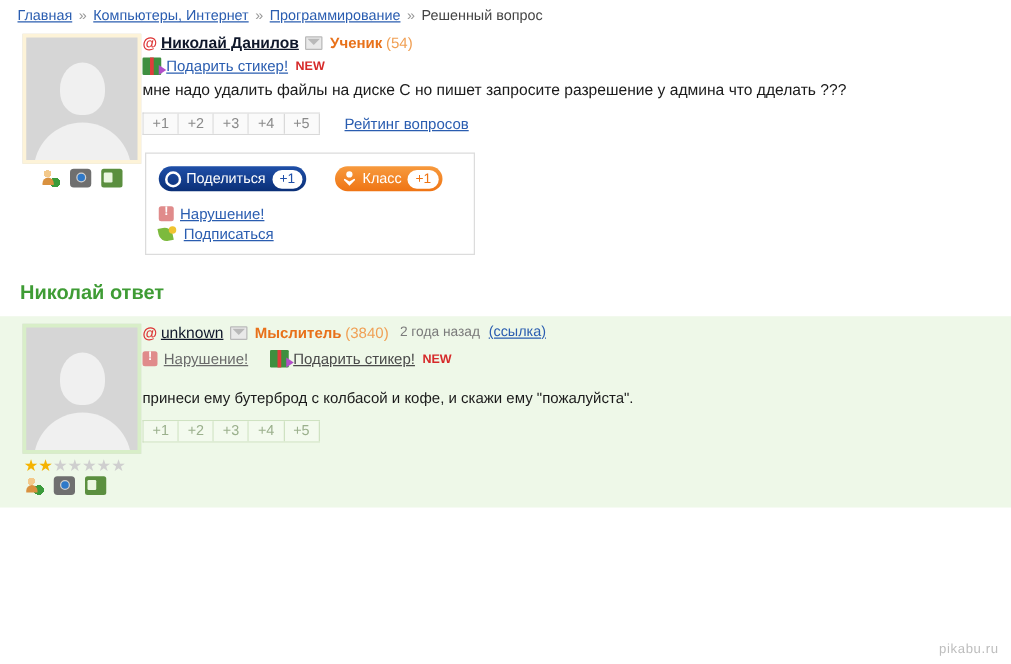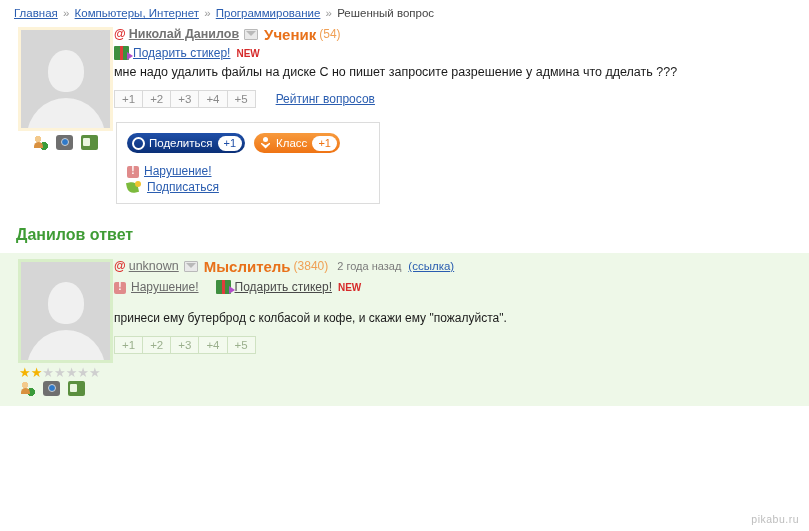--- a/index.html
+++ b/index.html
@@ -85,31 +85,31 @@
   .mini.video-icon:after{
     content:"";position:absolute;left:2px;top:3px;width:7px;height:8px;background:#eaf6e0;border-radius:1px;
   }
 
   
   .content{flex:1;padding-right:14px;}
 
   .authorline{display:flex;align-items:center;white-space:nowrap;line-height:15px;}
   .at-icon{color:#d33; font-weight:bold;font-size:12px;margin-right:3px;}
   .ablock .at-icon{color:#d33;}
-  .authorname{color:#737373;font-weight:bold;font-size:12.5px;}
+  .authorname{color:#0f172a;font-weight:bold;font-size:12.5px;}
   .ablock .authorname{font-weight:normal;}
   .envelope-icon{
     display:inline-block;width:14px;height:11px;margin:0 6px 0 5px;
     background:#e9e9e9;border:1px solid #b9b9b9;box-sizing:border-box;position:relative;border-radius:1px;
   }
   .envelope-icon:after{
     content:"";position:absolute;left:1px;top:1px;width:0;height:0;
     border-left:5px solid transparent;border-right:5px solid transparent;border-top:5px solid #b9b9b9;
   }
-  .rank{color:#e8711a;font-weight:bold;font-size:15px;}
+  .rank{color:#e8711a;font-weight:bold;font-size:12px;}
   .ranknum{color:#f0a055;margin-left:3px;font-size:12px;}
   .timeago{color:#7b7b7b;font-size:11px;margin-left:9px;}
   .permalink{margin-left:7px;font-size:11.5px;}
   .permalink a{color:#2a5db0;}
 
   .closed{color:#4a4a4a;font-size:11.5px;margin-top:3px;}
 
   .giftline{margin-top:4px;display:flex;align-items:center;white-space:nowrap;}
   .gift-icon{
     display:inline-block;width:15px;height:14px;position:relative;margin-right:4px;vertical-align:middle;
@@ -143,21 +143,21 @@
   }
   .ablock .ratebtn{border-right-color:#cfe2c2;background:#f3faee;color:#9bb08d;}
   .ratelink{margin-left:20px;font-size:12px;}
   .ratelink a{color:#2a5db0;}
 
   
   .sharepanel{
     margin:14px 0 0 2px;border:1px solid #dcdcdc;background:#fff;
     width:264px;box-sizing:border-box;padding:10px 10px 9px 10px;
   }
-  .sharebtns{display:flex;gap:9px;align-items:center;}
+  .sharebtns{display:flex;gap:23px;align-items:center;}
   .pill{
     display:flex;align-items:center;border-radius:11px;height:20px;padding:0 3px 0 5px;
     font-size:11.5px;color:#fff;white-space:nowrap;
   }
   .pill.share{background:#0b3d91;background:linear-gradient(#1f4fa8,#0a2f77);}
   .pill.klass{background:#f58220;background:linear-gradient(#f79a3d,#ef7414);}
   .pill .glyph{
     width:13px;height:13px;border-radius:50%;margin-right:4px;display:inline-block;
     border:2px solid #fff;box-sizing:border-box;
   }
@@ -168,21 +168,21 @@
   .pill.klass .glyph:after{
     content:"";position:absolute;left:2px;top:6px;width:9px;height:6px;background:#fff;
     clip-path:polygon(0 0,50% 45%,100% 0,100% 25%,50% 100%,0 25%);
   }
   .pill .cnt{
     background:#fff;border-radius:9px;padding:0 6px;margin-left:5px;font-size:11px;line-height:15px;height:15px;
   }
   .pill.share .cnt{color:#1f4fa8;}
   .pill.klass .cnt{color:#ef7414;}
 
-  .violationline{display:flex;align-items:flex-end;margin-top:11px;}
+  .violationline{display:flex;align-items:center;margin-top:11px;}
   .warn-icon{
     display:inline-block;width:12px;height:12px;background:#e08b8b;border-radius:2px;margin-right:5px;
     position:relative;
   }
   .warn-icon:after{
     content:"!";position:absolute;left:0;right:0;top:-2px;text-align:center;
     color:#fff;font-size:10px;font-weight:bold;line-height:14px;
   }
   .violationline a{color:#2a5db0;font-size:12px;}
   .ablock .violationline a{color:#6a6a6a;}
@@ -296,21 +296,21 @@
         <div class="subscribeline">
           <span class="leaf-icon"></span>
           <a href="#">Подписаться</a>
         </div>
       </div>
 
     </div>
   </div>
 </div>
 
-<div class="bestanswer">Данилов ответ</div>
+<div class="bestanswer">Николай ответ</div>
 
 <div class="block ablock">
   <div class="row">
 
     <div class="avacol">
       <div class="avatar">
         <div class="head"></div>
         <div class="body"></div>
       </div>
       <div class="stars">

